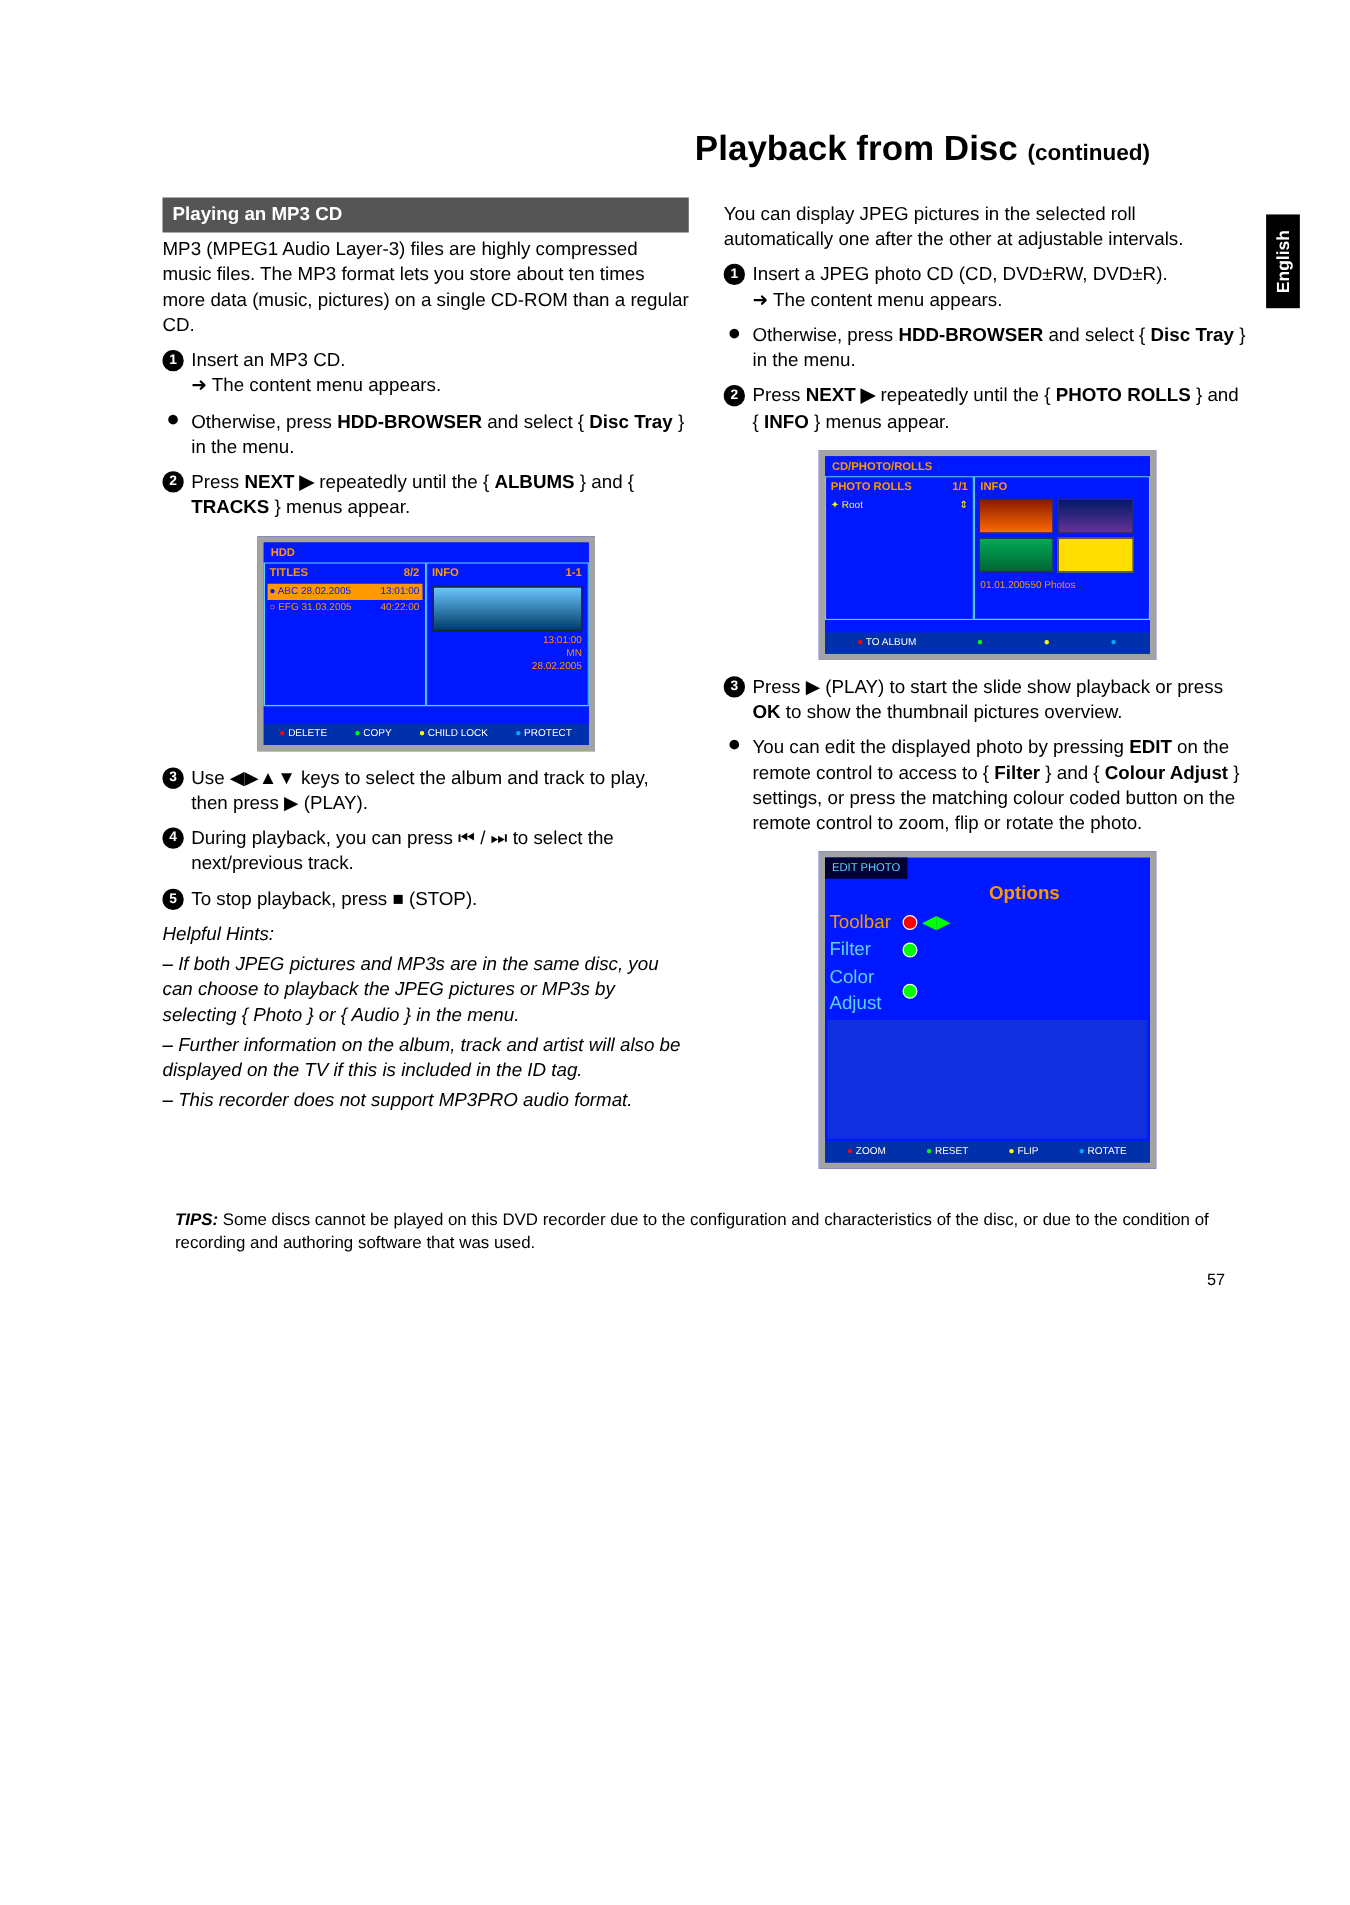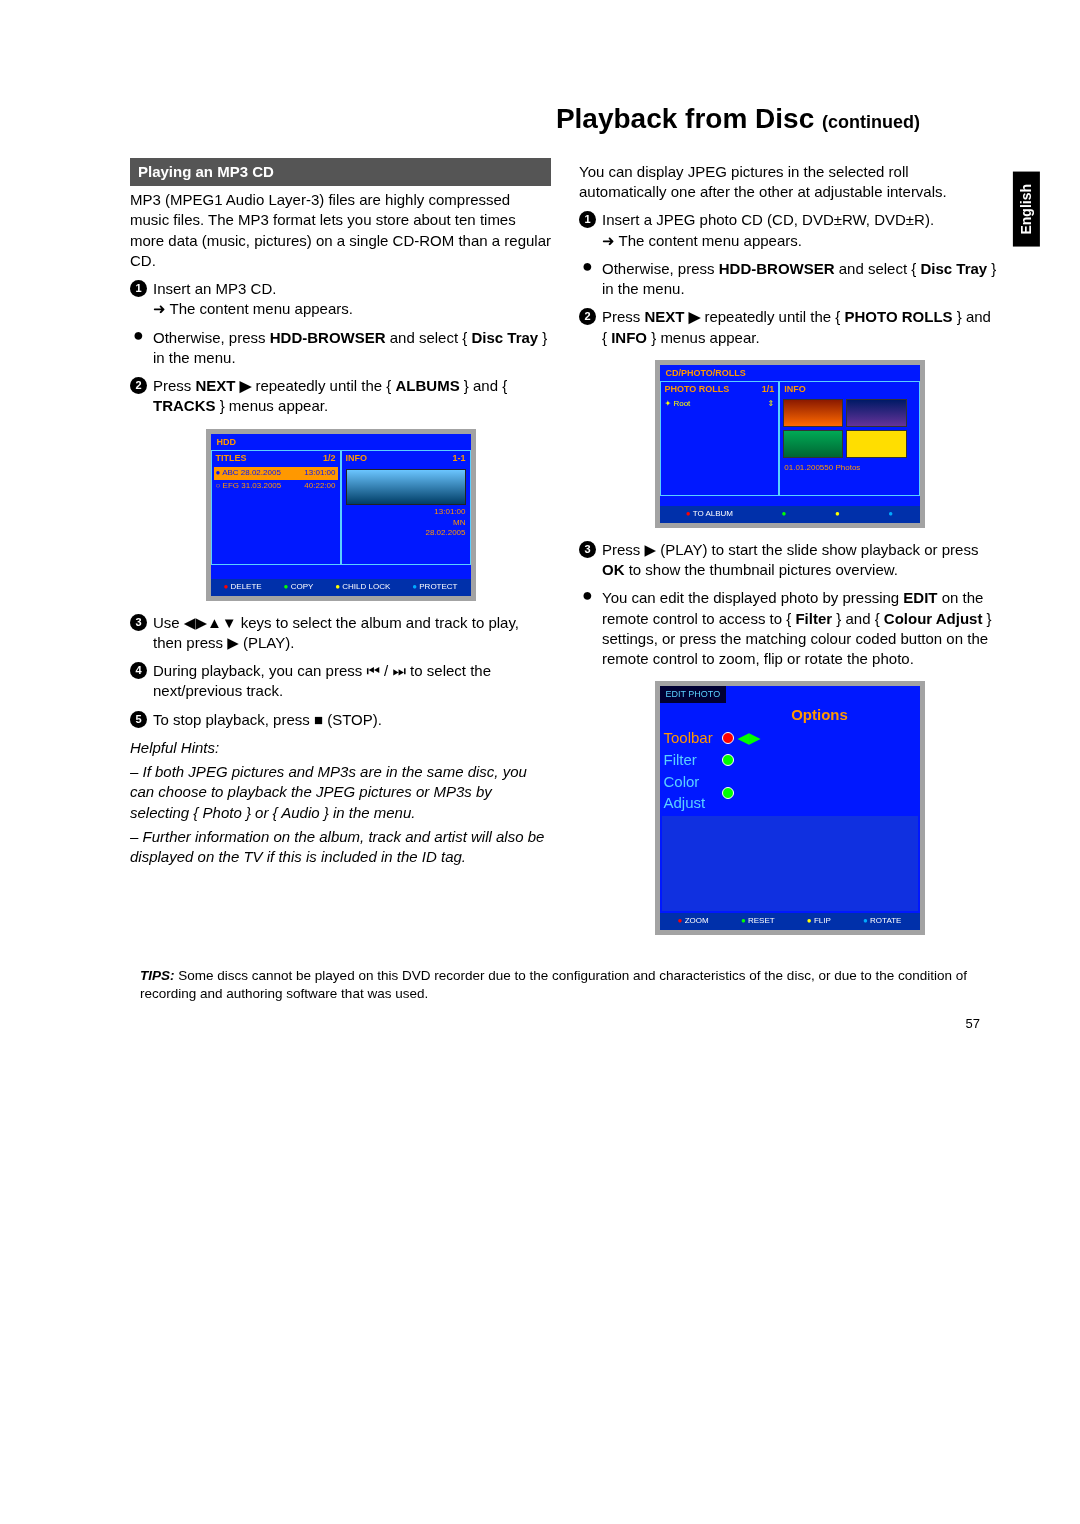--- a/index.html
+++ b/index.html
@@ -198,21 +198,21 @@
       <span>Press </span><b>NEXT ▶</b><span> repeatedly until the { </span><b>ALBUMS</b><span> } and { </span><b>TRACKS</b><span> } menus appear.</span>
     </div>
   </div>
 
   <div class="img-box img-hdd">
     <div class="tab">HDD</div>
     <div class="panel-row">
       <div style="width:50%">
         <div class="titles-h">
               <span>TITLES</span>
-              <span>1/2</span>
+              <span>8/2</span>
             </div>
         <div class="list-body">
           <div class="row1">
                 <span>● <span>ABC 28.02.2005</span></span>
                 <span>13:01:00</span>
               </div>
           <div class="row2">
                 <span>○ <span>EFG 31.03.2005</span></span>
                 <span>40:22:00</span>
               </div>
@@ -249,20 +249,21 @@
     <div>During playback, you can press ⏮ / ⏭ to select the next/previous track.</div>
   </div>
   <div class="step">
     <div class="step-num">5</div>
     <div>To stop playback, press ■ (STOP).</div>
   </div>
 
   <p class="italic">Helpful Hints:</p>
   <p class="italic">– If both JPEG pictures and MP3s are in the same disc, you can choose to playback the JPEG pictures or MP3s by selecting { Photo } or { Audio } in the menu.</p>
   <p class="italic">– Further information on the album, track and artist will also be displayed on the TV if this is included in the ID tag.</p>
+  <p class="italic">– This recorder does not support MP3PRO audio format.</p>
 </div>
 
 <div class="col">
   <p>You can display JPEG pictures in the selected roll automatically one after the other at adjustable intervals.</p>
 
   <div class="step">
     <div class="step-num">1</div>
     <div>
       <span>Insert a JPEG photo CD (CD, DVD±RW, DVD±R).</span>
       <div>➜ The content menu appears.</div>

